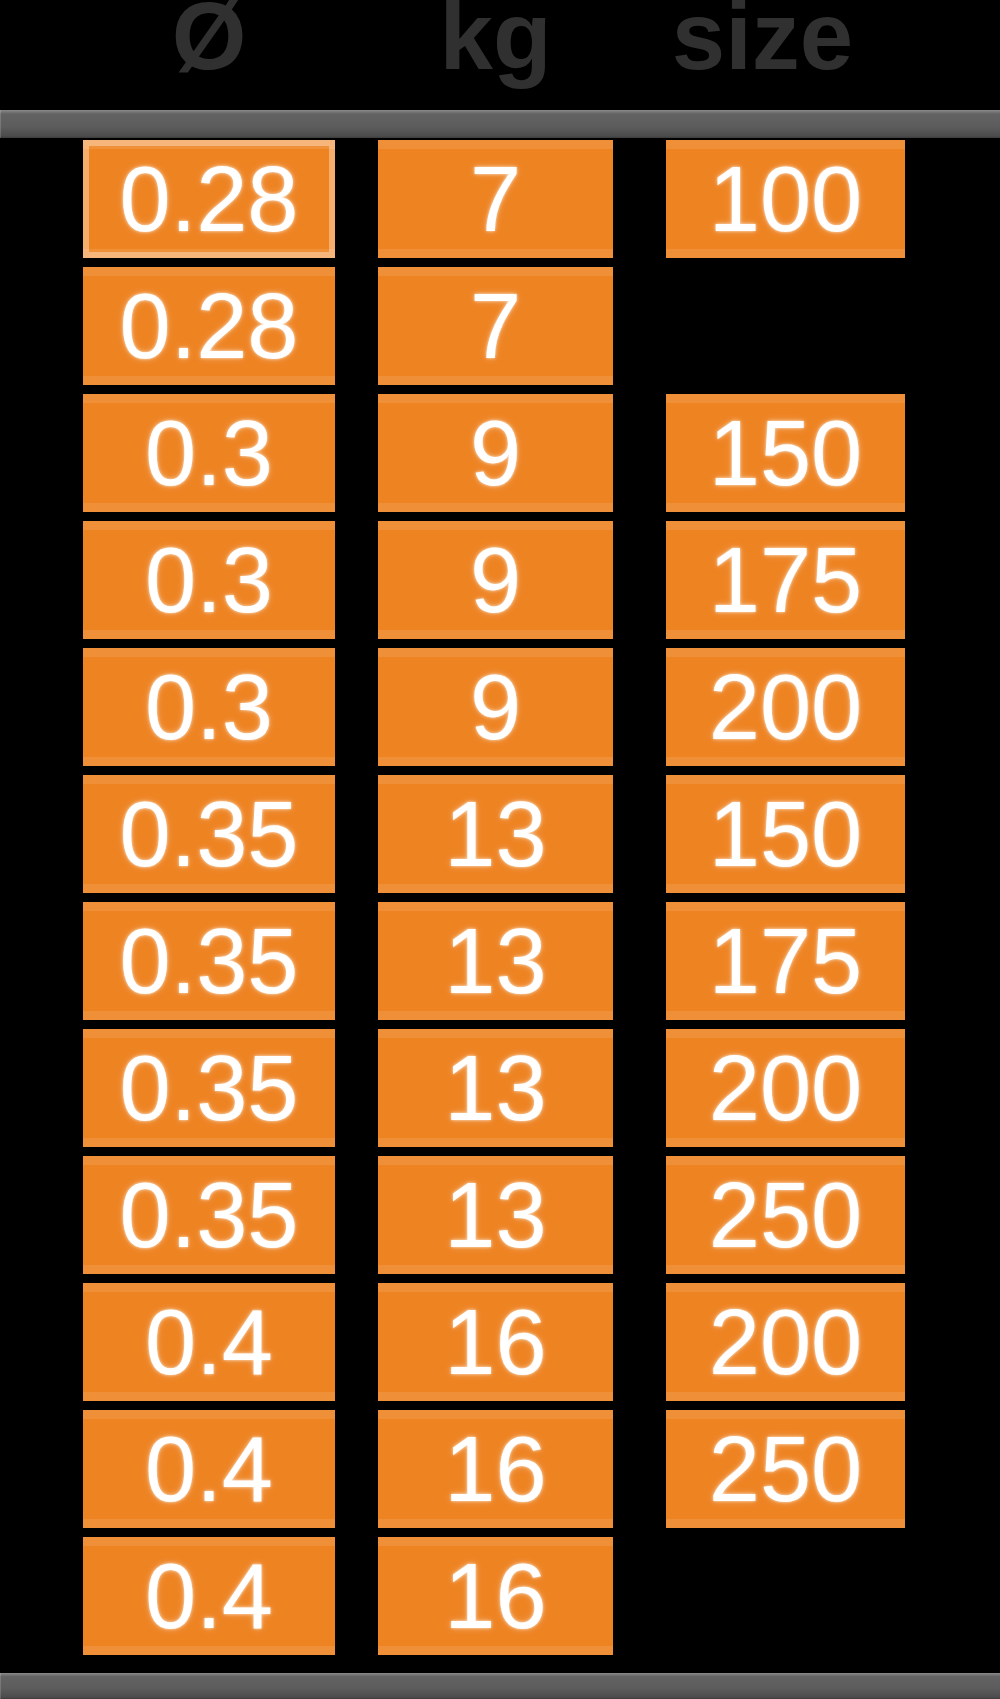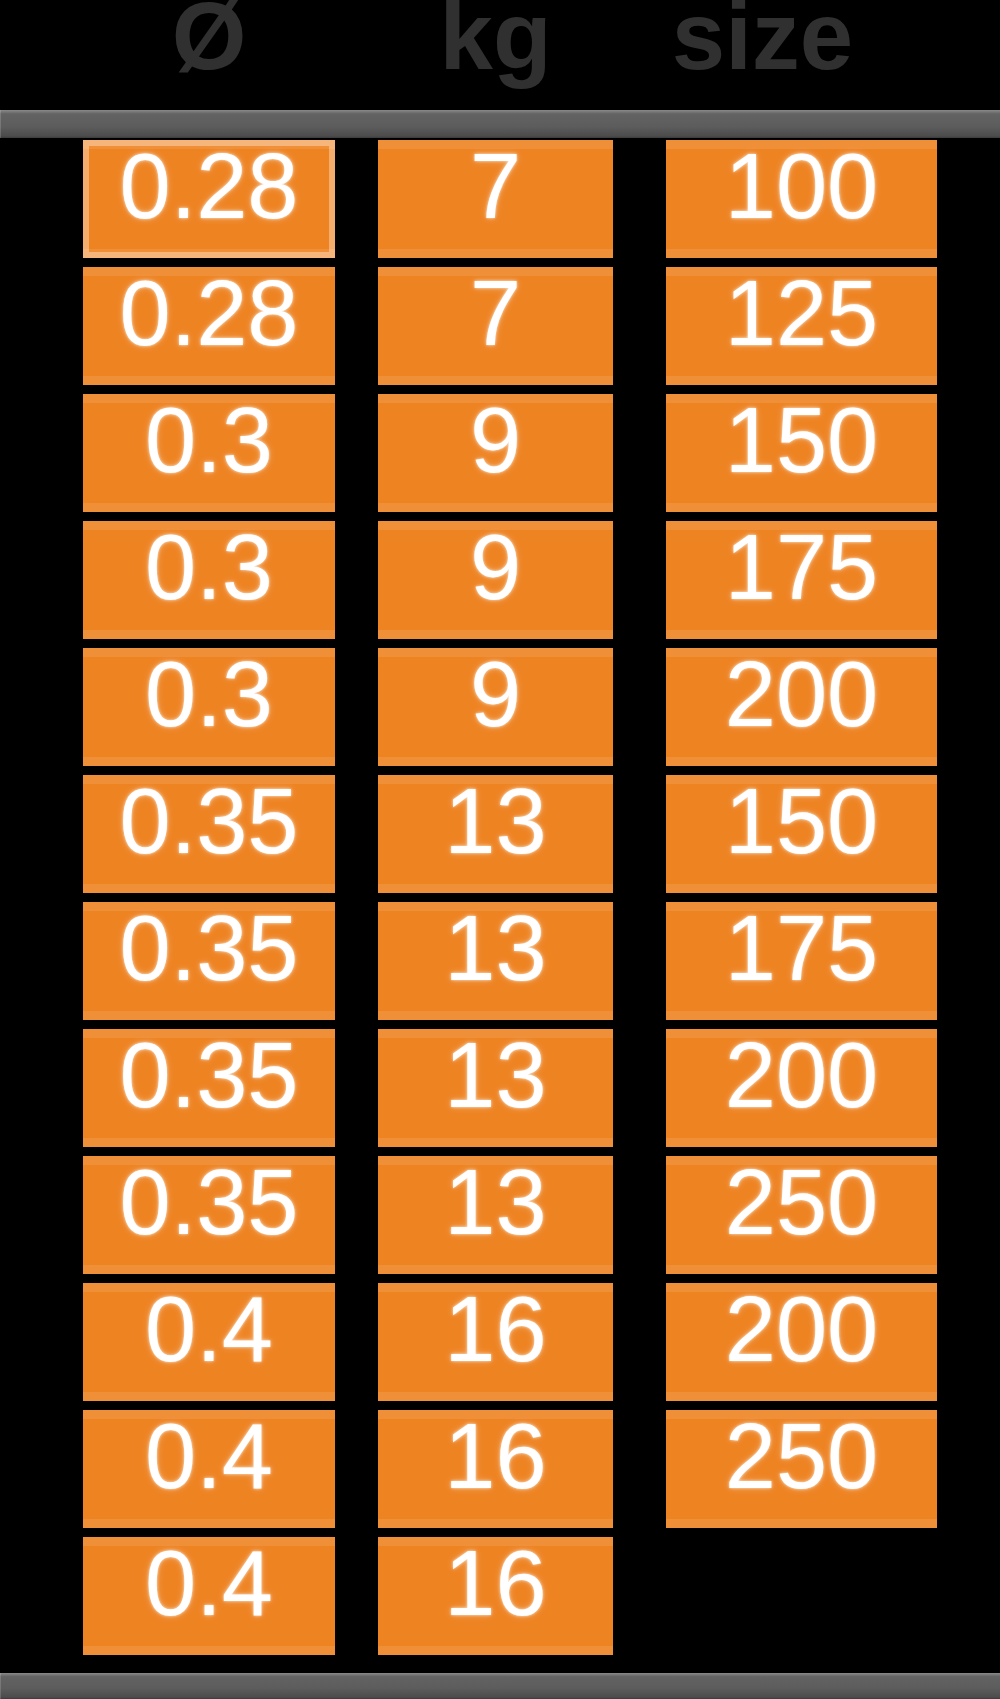--- a/index.html
+++ b/index.html
@@ -68,40 +68,41 @@
     width: 1000px;
     height: 127px;
   }
   .cell {
     position: absolute;
     top: 2px;
     height: 118px;
     background: #ee8322;
     box-sizing: border-box;
     display: flex;
+    align-items: center;
     justify-content: center;
     overflow: hidden;
   }
   
   .cell::before,
   .cell::after {
     content: "";
     position: absolute;
     left: 0;
     width: 100%;
     height: 9px;
     background: rgba(255,255,255,0.10);
     pointer-events: none;
   }
   .cell::before { top: 0; }
   .cell::after  { bottom: 0; }
 
   .cell.col-dia  { left: 83px;  width: 252px; }
   .cell.col-kg   { left: 378px; width: 235px; }
-  .cell.col-size { left: 666px; width: 271px; }
+  .cell.col-size { left: 666px; width: 239px; }
 
   .cell-value {
     position: relative;
     z-index: 2;
     font-family: "Liberation Sans", sans-serif;
     font-weight: normal;
     font-size: 92px;
     line-height: 92px;
     color: #ffffff;
     letter-spacing: 0px;
@@ -140,23 +141,20 @@
         <span class="cell-value">100</span>
       </div>
     </div>
     <div class="grid-row">
       <div class="cell col-dia">
         <span class="cell-value">0.28</span>
       </div>
       <div class="cell col-kg">
         <span class="cell-value">7</span>
       </div>
-      <div class="cell col-size">
-        <span class="cell-value">125</span>
-      </div>
     </div>
     <div class="grid-row">
       <div class="cell col-dia">
         <span class="cell-value">0.3</span>
       </div>
       <div class="cell col-kg">
         <span class="cell-value">9</span>
       </div>
       <div class="cell col-size">
         <span class="cell-value">150</span>

